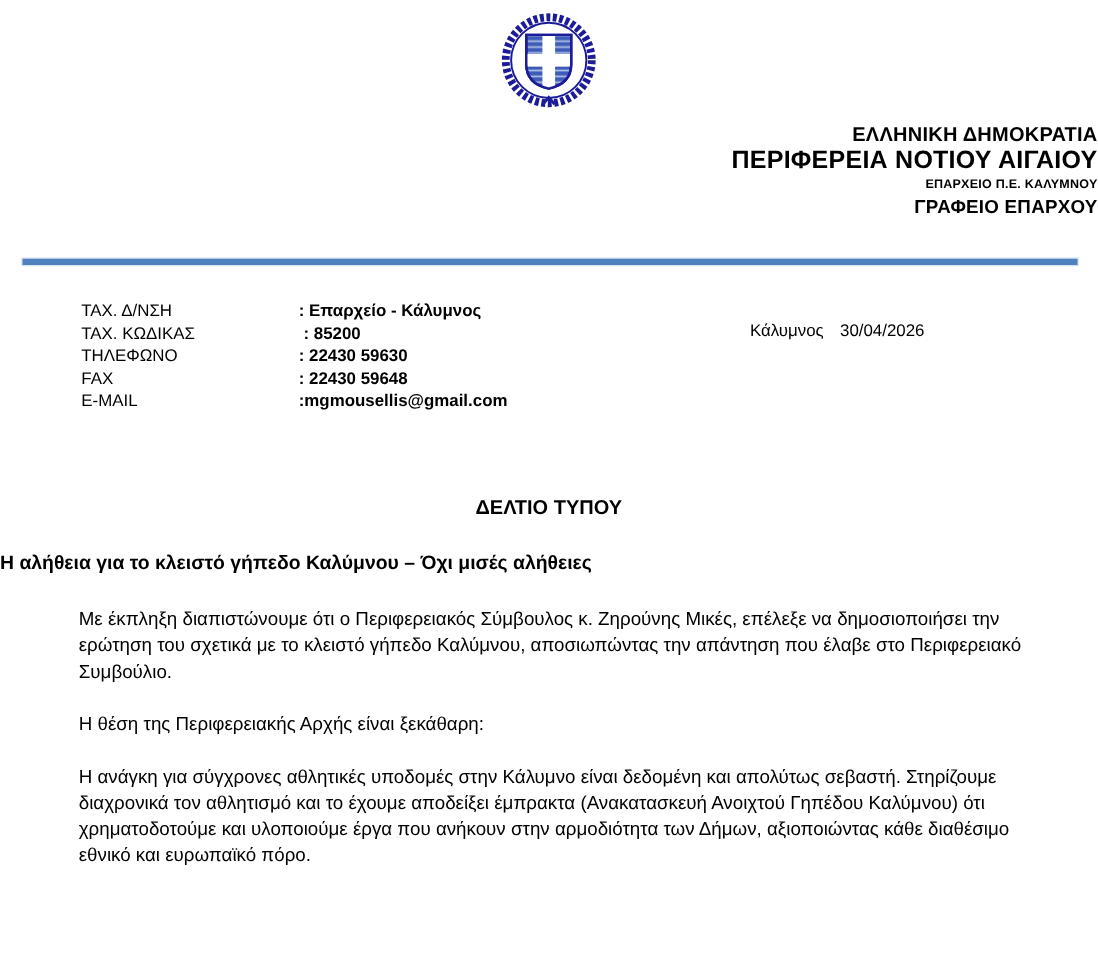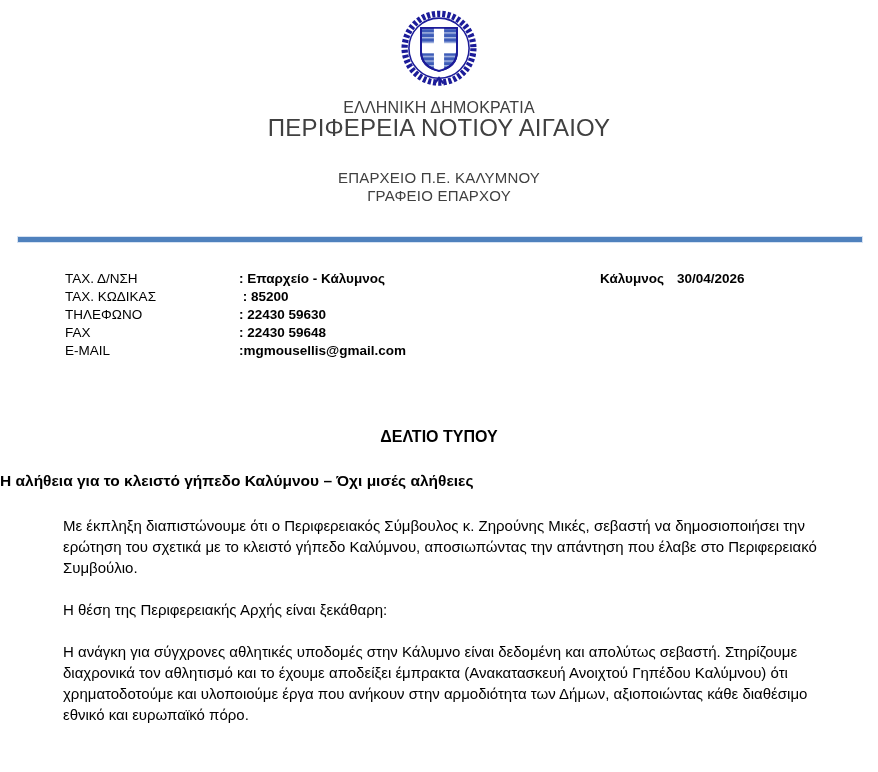--- a/index.html
+++ b/index.html
@@ -7,45 +7,45 @@
   body {
     width: 878px; height: 772px; overflow: hidden;
     font-family: "Liberation Sans", "DejaVu Sans", sans-serif;
     color: #000;
   }
   .page { position: relative; width: 878px; height: 772px; background: #fff; }
 
   
   .doc-header { text-align: center; padding-top: 6px; }
   .emblem-wrap { display: inline-block; width: 80px; height: 86px; }
-  .gov-line { color: #404040; font-weight: normal; letter-spacing: 0.2px; }
+  .gov-line { color: #000000; font-weight: bold; letter-spacing: 0.2px; text-align: right; }
   .gov-line1 { font-size: 16px;   line-height: 19px; margin-top: 2px; }
-  .gov-line2 { font-size: 24px; line-height: 21px; }
-  .gov-line3 { font-size: 15px;   line-height: 18px; margin-top: 31px; }
+  .gov-line2 { font-size: 20px; line-height: 21px; }
+  .gov-line3 { font-size: 10px;   line-height: 18px; }
   .gov-line4 { font-size: 15px;   line-height: 18px; }
 
   .rule {
     margin: 32px 16px 0 18px;
     height: 5px;
     background: #4f81bd;
     box-shadow: 0 0 0 1px #d6e2f2;
   }
 
   
   .contact {
     position: relative;
     margin-top: 28px;
     padding-left: 65px;
     font-size: 13.5px;
     line-height: 18px;
   }
   .contact-row { display: flex; gap: 21px; }
   .contact-label { width: 153px; flex: 0 0 153px; }
   .contact-value { white-space: pre; font-weight: bold; }
-  .dateline { position: absolute; left: 600px; top: 0; display: flex; font-size: 13.5px; font-weight: bold; }
+  .dateline { position: absolute; left: 600px; top: 16px; display: flex; font-size: 13.5px; }
   .dateline .date { margin-left: 13px; }
 
   
   .title    { margin-top: 67px; text-align: center; font-weight: bold; font-size: 16px;   line-height: 20px; }
   .subtitle { margin-top: 24px; text-align: left; font-weight: bold; font-size: 15.5px; line-height: 19px; }
   .bodytext { margin: 25px 58px 0 63px; font-size: 15px; line-height: 21px; }
   .bodytext p { margin: 0 0 21px 0; }
 </style>
 </head>
 <body>
@@ -110,18 +110,18 @@
     <div class="dateline">
       <span class="place">Κάλυμνος</span>
       <span class="date">30/04/2026</span>
     </div>
   </div>
 
   <div class="title">ΔΕΛΤΙΟ ΤΥΠΟΥ</div>
   <div class="subtitle">Η αλήθεια για το κλειστό γήπεδο Καλύμνου – Όχι μισές αλήθειες</div>
 
   <div class="bodytext">
-    <p>Με έκπληξη διαπιστώνουμε ότι ο Περιφερειακός Σύμβουλος κ. Ζηρούνης Μικές, σεβαστή να δημοσιοποιήσει την ερώτηση του σχετικά με το κλειστό γήπεδο Καλύμνου, αποσιωπώντας την απάντηση που έλαβε στο Περιφερειακό Συμβούλιο.</p>
+    <p>Με έκπληξη διαπιστώνουμε ότι ο Περιφερειακός Σύμβουλος κ. Ζηρούνης Μικές, επέλεξε να δημοσιοποιήσει την ερώτηση του σχετικά με το κλειστό γήπεδο Καλύμνου, αποσιωπώντας την απάντηση που έλαβε στο Περιφερειακό Συμβούλιο.</p>
     <p>Η θέση της Περιφερειακής Αρχής είναι ξεκάθαρη:</p>
     <p>Η ανάγκη για σύγχρονες αθλητικές υποδομές στην Κάλυμνο είναι δεδομένη και απολύτως σεβαστή. Στηρίζουμε διαχρονικά τον αθλητισμό και το έχουμε αποδείξει έμπρακτα (Ανακατασκευή Ανοιχτού Γηπέδου Καλύμνου) ότι χρηματοδοτούμε και υλοποιούμε έργα που ανήκουν στην αρμοδιότητα των Δήμων, αξιοποιώντας κάθε διαθέσιμο εθνικό και ευρωπαϊκό πόρο.</p>
   </div>
 
 </div>
 
 </body></html>

